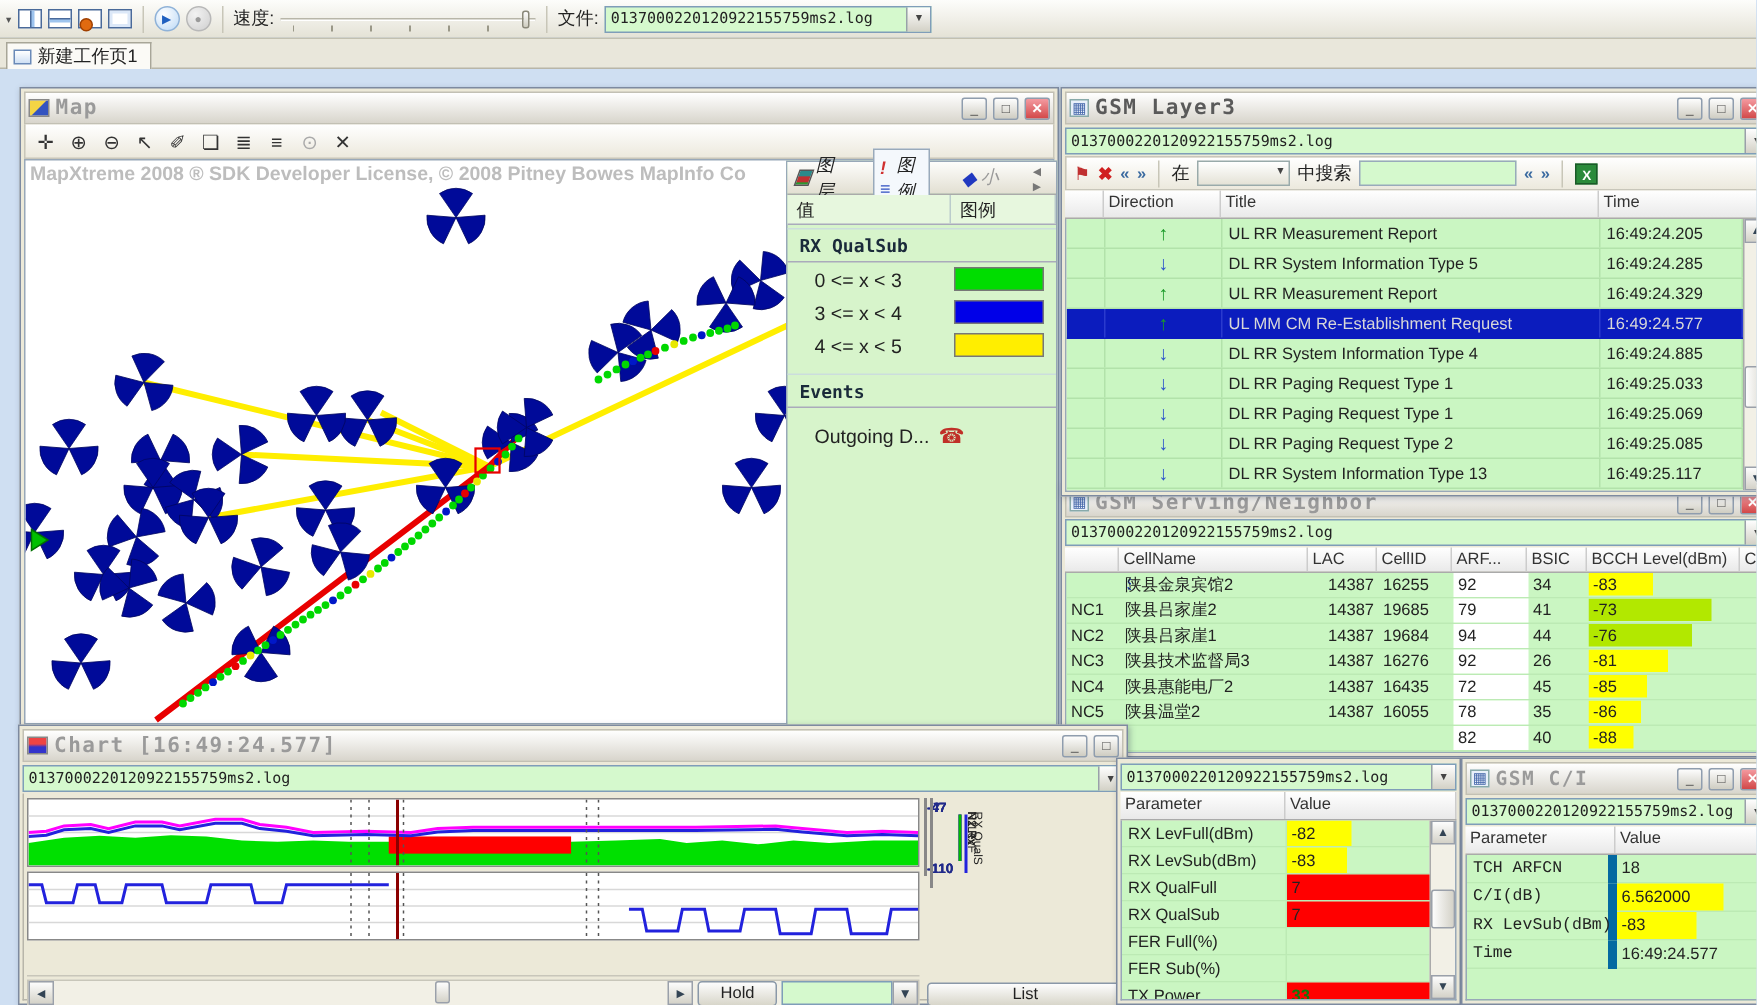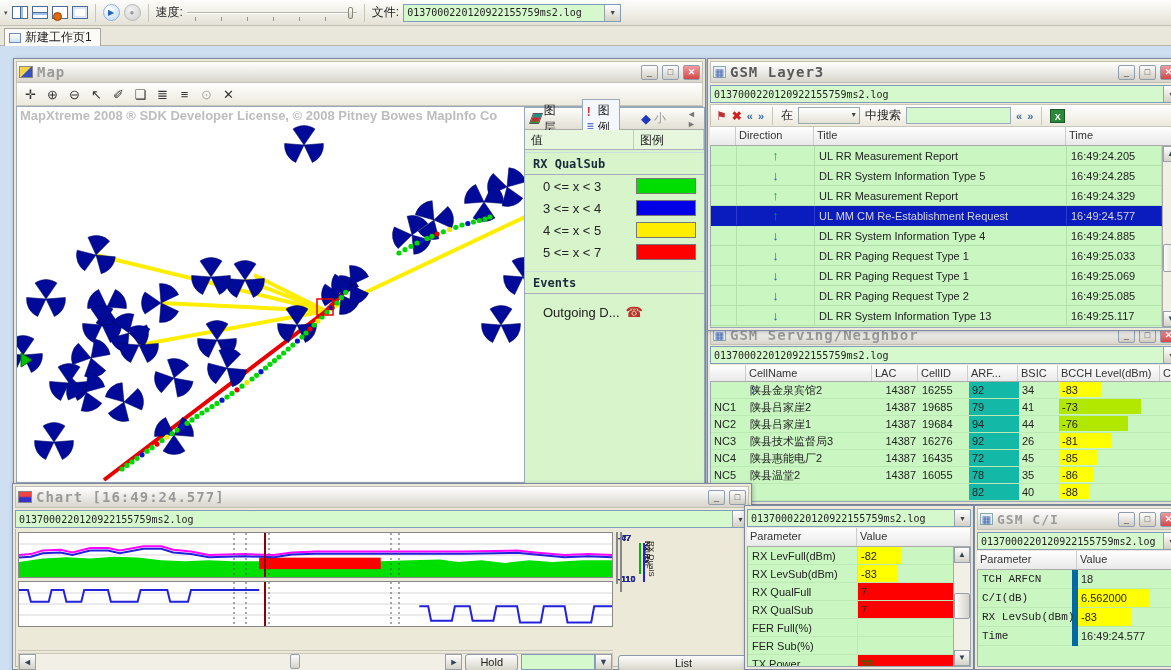--- a/index.html
+++ b/index.html
@@ -55,21 +55,21 @@
   
   #win-map{left:1px;top:12px;width:693px;height:427px;z-index:1;}
   #map-toolbar{height:23px;background:linear-gradient(#ffffff,#ece9dd);border:1px solid #c8c6ba;border-top:none;
     display:flex;align-items:center;gap:7px;padding:0 6px;font-size:13px;color:#333;}
   #map-toolbar .mico{width:15px;text-align:center;cursor:default;}
   #map-canvas{position:relative;height:377px;background:#fff;border:1px solid #98a8b8;overflow:hidden;}
   #map-watermark{position:absolute;left:3px;top:1px;font-size:13px;font-weight:bold;color:#bdbdbd;white-space:nowrap;z-index:2;}
   #map-svg{position:absolute;left:0;top:0;}
   
   #legend{position:absolute;right:0;top:48px;width:181px;height:377px;background:#d7f4cb;border:1px solid #98a8b8;z-index:3;display:flex;flex-direction:column;}
-  #legend-tabs{height:22px;background:linear-gradient(#fdfdfb,#e2dfd2);border-bottom:1px solid #aaa;display:flex;align-items:center;gap:17px;padding:0 2px;font-size:12px;}
+  #legend-tabs{height:22px;background:linear-gradient(#fdfdfb,#e2dfd2);border-bottom:1px solid #aaa;display:flex;align-items:center;gap:17px;padding:0 2px;font-size:12px;font-style:italic;}
   .ltab{display:flex;align-items:center;gap:3px;padding:2px 4px;}
   .ltab.sel{border:1px solid #9ab;background:#f4f8fc;}
   .ltab .lyr{width:13px;height:11px;background:linear-gradient(#2a8a8a 0 3px,#c03030 4px 7px,#2a9a30 8px 11px);transform:skewX(-20deg);border:1px solid #555;}
   .ltab .bang{color:#d03030;font-weight:bold;}
   .ltab .lines{color:#3050c0;font-weight:bold;}
   .ltab .dia{color:#2038c0;font-size:13px;}
   .ltab .dim{color:#9a9a9a;}
   .larrows{margin-left:auto;color:#777;font-size:9px;}
   #legend-head{height:20px;display:flex;border-bottom:1px solid #aab;background:#e7f7de;}
   #legend-head div{padding:2px 6px;font-size:12px;border-right:1px solid #bcc;}
@@ -112,21 +112,21 @@
 
   
   #win-serving{left:695px;top:276px;width:476px;height:183px;z-index:2;display:flex;flex-direction:column;}
   #sv-head{grid-template-columns:36px 126px 46px 50px 50px 40px 102px 26px auto;height:19px;font-size:11px;}
   #sv-rows{flex:1;border:1px solid #98a8b8;border-top:none;}
   .svrow{display:grid;grid-template-columns:36px 126px 46px 50px 50px 40px 102px 26px auto;height:17px;line-height:17px;background:#caf6c2;border-bottom:1px solid #bceab4;font-size:11px;}
   .svrow span{padding:0 3px;white-space:nowrap;overflow:hidden;}
   .svrow .sid{color:#222;}
   .svrow.serving .sid{color:#2244cc;padding-left:40px;}
   .svrow .lac{text-align:right;}
-  .svrow .arf{background:#14b8a6;}
+  .svrow .arf{background:#ffffff;}
   .lvcell{position:relative;padding:0!important;}
   .lvcell .bar{position:absolute;left:0;top:0;bottom:1px;}
   .lvcell .val{position:relative;padding:0 3px;}
 
   
   #win-chart{left:0;top:437px;width:740px;height:187px;z-index:3;display:flex;flex-direction:column;}
   #chart-body{flex:1;position:relative;background:#ece9d8;border:1px solid #b8b6aa;border-top:none;}
   .chartbox{position:absolute;left:2px;width:595px;height:46px;background:#fff;border:1px solid #888;}
   #chart1{top:3px;}#chart2{top:52px;}
   #event-strip{position:absolute;left:2px;top:100px;width:595px;height:22px;background:#ece9d8;border-bottom:1px solid #c8c6ba;}
@@ -374,24 +374,20 @@
                 <span class="sw" style="background: rgb(0, 221, 0);"></span>
               </div>
               <div class="litem">
                 <span>3 &lt;= x &lt; 4</span>
                 <span class="sw" style="background: rgb(0, 0, 232);"></span>
               </div>
               <div class="litem">
                 <span>4 &lt;= x &lt; 5</span>
                 <span class="sw" style="background: rgb(255, 238, 0);"></span>
               </div>
-              <div class="litem">
-                <span>5 &lt;= x &lt; 7</span>
-                <span class="sw" style="background: rgb(255, 0, 0);"></span>
-              </div>
             </div>
           <div class="lsec" style="margin-top:8px;">Events</div>
           <div class="levent">
             <span>Outgoing D...</span>
             <span class="ph">☎</span>
           </div>
         </div>
       </div>
     </div>
 

